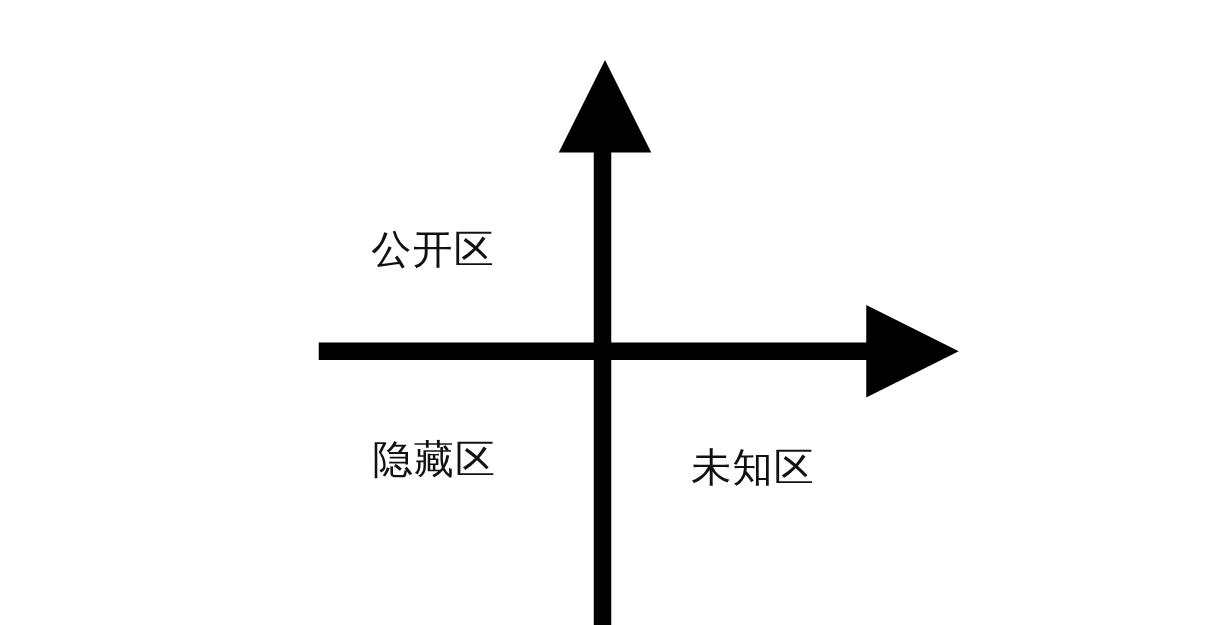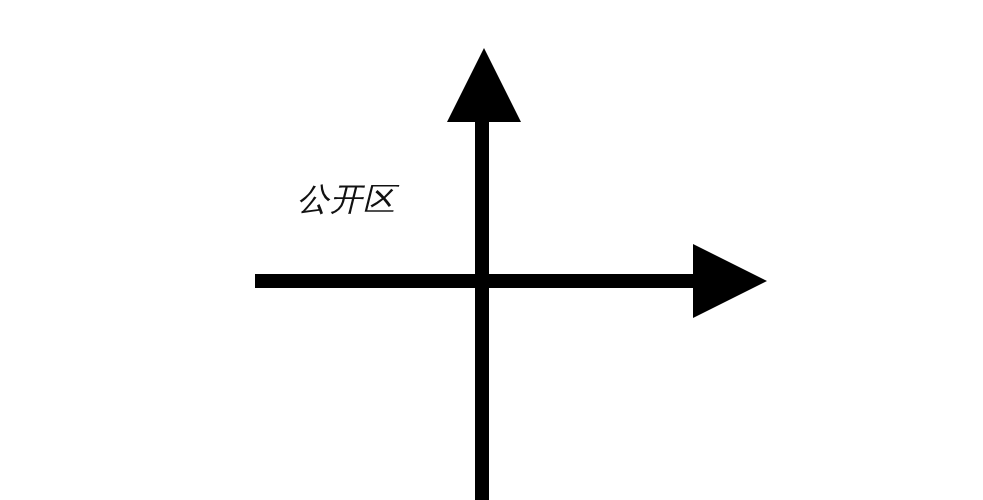--- a/index.html
+++ b/index.html
@@ -2,21 +2,21 @@
 <html><head>
   <meta charset="utf-8">
   <style>
     html, body { margin: 0; padding: 0; }
     body {
       width: 983px; height: 500px; overflow: hidden;
       background: #ffffff;
       position: relative;
       font-family: "DejaVu Sans", "Liberation Sans", sans-serif;
     }
-    .diagram { position: absolute; left: 0; top: 0; width: 983px; height: 384px; font-style: italic; }
+    .diagram { position: absolute; left: 0; top: 0; width: 983px; height: 384px; }
     .label {
       position: absolute;
       font-size: 32px;
       color: #111111;
       letter-spacing: 1px;
       line-height: 1;
       white-space: nowrap;
     }
     #q-tl { left: 297px; top: 183px; }
     #q-tr { left: 553px; top: 181px; }
@@ -32,13 +32,15 @@
       <rect x="475" y="118" width="14" height="382" fill="#000000"></rect>
       <polygon points="484,48 447,122 521,122" fill="#000000"></polygon>
     </g>
     <g>
       <rect x="255" y="274" width="442" height="14" fill="#000000"></rect>
       <polygon points="767,281 693,244 693,318" fill="#000000"></polygon>
     </g>
   </svg>
 
   <div class="label" id="q-tl">公开区</div>
+  <div class="label" id="q-bl">隐藏区</div>
+  <div class="label" id="q-br">未知区</div>
 </div>
 
 </body></html>

